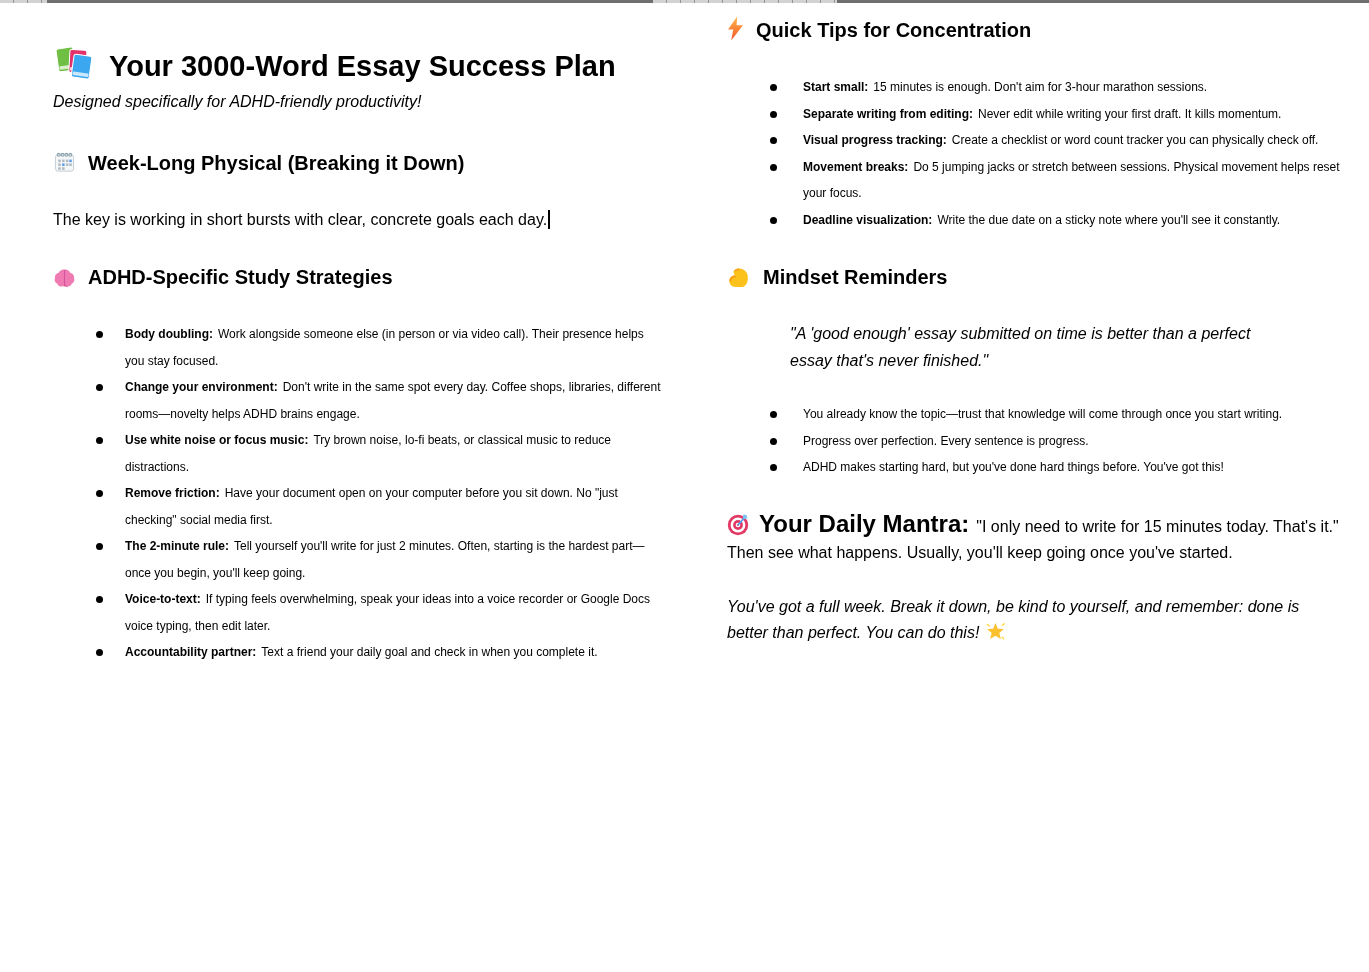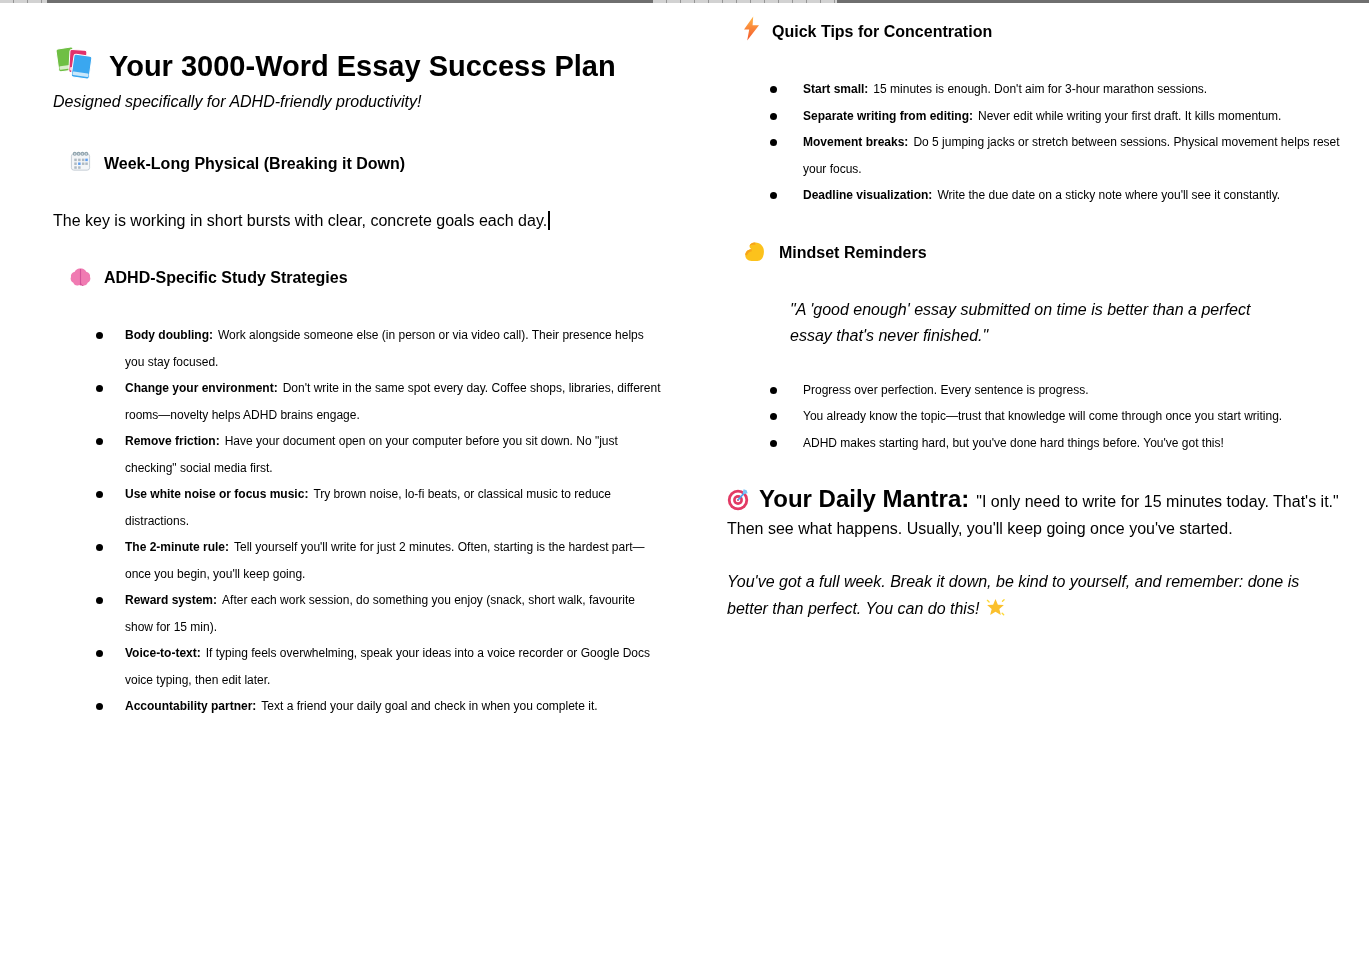--- a/index.html
+++ b/index.html
@@ -13,21 +13,21 @@
   .ruler-light { position:absolute; top:0; height:3px;
     background:repeating-linear-gradient(90deg,#d2d2d2 0 13px,#949494 13px 14px); }
   .ruler-light.seg1 { left:0; width:47px; }
   .ruler-light.seg2 { left:653px; width:184px; }
 
   .col { position:absolute; top:0; }
   .col-left  { left:53px;  width:613px; }
   .col-right { left:727px; width:620px; }
 
   h1 { font-size:29px; line-height:45px; font-weight:700; margin:44px 0 0; max-width:588px; }
-  h2 { font-size:16px; line-height:26px; font-weight:700; margin:16px; }
+  h2 { font-size:20px; line-height:26px; font-weight:700; margin:0; }
   .mt-a { margin-top:34px; }
   .mt-b { margin-top:31px; }
   .mt-c { margin-top:16px; }
 
   p { font-size:16px; line-height:26.5px; margin:0; }
   .subtitle { font-style:italic; }
   .intro { margin-top:31px; max-width:588px; }
 
   ul { list-style:none; margin:31px 0 0; padding:0; }
   .list-l { padding-left:72px; }
@@ -119,24 +119,23 @@
         <path fill="#f07bb2" d="M12 1.5 C8 1.5 6.5 3.5 6 5 C3 5.5 1.5 8 2 10.5 C1 12.5 2 15.5 4.5 16.5 C5 18.5 7 19.8 9.5 19.3 L10.5 19 C11 19.6 13 19.6 13.5 19 L14.5 19.3 C17 19.8 19 18.5 19.5 16.5 C22 15.5 23 12.5 22 10.5 C22.5 8 21 5.5 18 5 C17.5 3.5 16 1.5 12 1.5 Z"></path>
         <path d="M12 2 V19" stroke="#d4539a" stroke-width="1.2" fill="none"></path>
         <path d="M12 17 C12.5 19 14 19.6 15 19.3" stroke="#d4539a" stroke-width="1.1" fill="none"></path>
       </svg>
     </span><span>ADHD-Specific Study Strategies</span>
   </h2>
 
   <ul class="list-l">
     <li><b class="lead">Body doubling:</b><span>Work alongside someone else (in person or via video call). Their presence helps you stay focused.</span></li>
     <li><b class="lead">Change your environment:</b><span>Don't write in the same spot every day. Coffee shops, libraries, different rooms—novelty helps ADHD brains engage.</span></li>
+    <li><b class="lead">Use white noise or focus music:</b><span>Try brown noise, lo-fi beats, or classical music to reduce distractions.</span></li>
     <li><b class="lead">Remove friction:</b><span>Have your document open on your computer before you sit down. No "just checking" social media first.</span></li>
-    <li><b class="lead">Use white noise or focus music:</b><span>Try brown noise, lo-fi beats, or classical music to reduce distractions.</span></li>
     <li><b class="lead">The 2-minute rule:</b><span>Tell yourself you'll write for just 2 minutes. Often, starting is the hardest part—once you begin, you'll keep going.</span></li>
-    <li><b class="lead">Reward system:</b><span>After each work session, do something you enjoy (snack, short walk, favourite show for 15 min).</span></li>
     <li><b class="lead">Voice-to-text:</b><span>If typing feels overwhelming, speak your ideas into a voice recorder or Google Docs voice typing, then edit later.</span></li>
     <li><b class="lead">Accountability partner:</b><span>Text a friend your daily goal and check in when you complete it.</span></li>
   </ul>
 </div>
 
 <div class="col col-right">
 
   <h2 class="mt-c">
     <span class="icon">
       <svg width="17" height="25" viewBox="0 0 17 25">
@@ -147,39 +146,40 @@
         </linearGradient>
           </defs>
         <path d="M10.2 0.5 L1 13.5 H6.2 L4.2 24.5 L16 9.3 H9.6 Z" fill="url(#boltg)"></path>
       </svg>
     </span><span>Quick Tips for Concentration</span>
   </h2>
 
   <ul class="list-r">
     <li><b class="lead">Start small:</b><span>15 minutes is enough. Don't aim for 3-hour marathon sessions.</span></li>
     <li><b class="lead">Separate writing from editing:</b><span>Never edit while writing your first draft. It kills momentum.</span></li>
+    <li><b class="lead">Visual progress tracking:</b><span>Create a checklist or word count tracker you can physically check off.</span></li>
     <li><b class="lead">Movement breaks:</b><span>Do 5 jumping jacks or stretch between sessions. Physical movement helps reset your focus.</span></li>
     <li><b class="lead">Deadline visualization:</b><span>Write the due date on a sticky note where you'll see it constantly.</span></li>
   </ul>
 
   <h2 class="mt-b">
     <span class="icon">
       <svg width="24" height="22" viewBox="0 0 24 22">
         <path fill="#fcc21c" d="M20.8 13.2 C21.6 7.2 18.2 2.6 12.2 2.4 C9.2 2.3 7 3.8 6.6 5.8 C6.3 7.4 7.3 8.8 8.8 9.3 C5.2 9.2 2.4 11.6 2.3 15 C2.2 18.4 4.8 20.8 8.6 20.9 L14.4 21 C18.2 21 20.4 17.6 20.8 13.2 Z"></path>
         <path fill="#f7a31a" d="M6.6 5.8 C7 3.8 9.2 2.3 12.2 2.4 L12.4 5 C10.3 4.5 8.1 5 6.6 5.8 Z"></path>
         <path fill="#f7a31a" d="M2.3 15 C2.4 11.6 5.2 9.2 8.8 9.3 L8.6 11.4 C6.2 11.5 4.3 13 4.1 15.4 Z"></path>
       </svg>
     </span><span>Mindset Reminders</span>
   </h2>
 
   <blockquote>"A 'good enough' essay submitted on time is better than a perfect essay that's never finished."</blockquote>
 
   <ul class="list-r reminders">
+    <li><span>You already know the topic—trust that knowledge will come through once you start writing.</span></li>
     <li><span>Progress over perfection. Every sentence is progress.</span></li>
-    <li><span>You already know the topic—trust that knowledge will come through once you start writing.</span></li>
     <li><span>ADHD makes starting hard, but you've done hard things before. You've got this!</span></li>
   </ul>
 
   <p class="mantra">
     <span class="icon">
       <svg width="24" height="24" viewBox="0 0 24 24">
         <circle cx="11" cy="13" r="10.2" fill="#e23a64"></circle>
         <circle cx="11" cy="13" r="7.4" fill="#ffffff"></circle>
         <circle cx="11" cy="13" r="4.9" fill="#e23a64"></circle>
         <circle cx="11" cy="13" r="2.3" fill="#ffffff"></circle>

